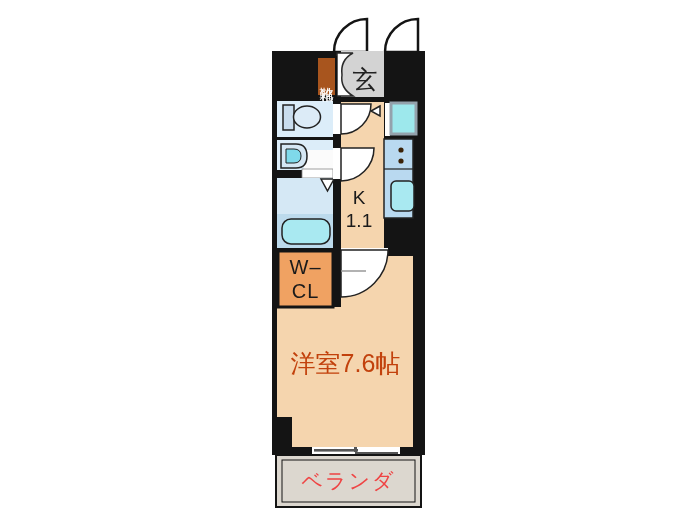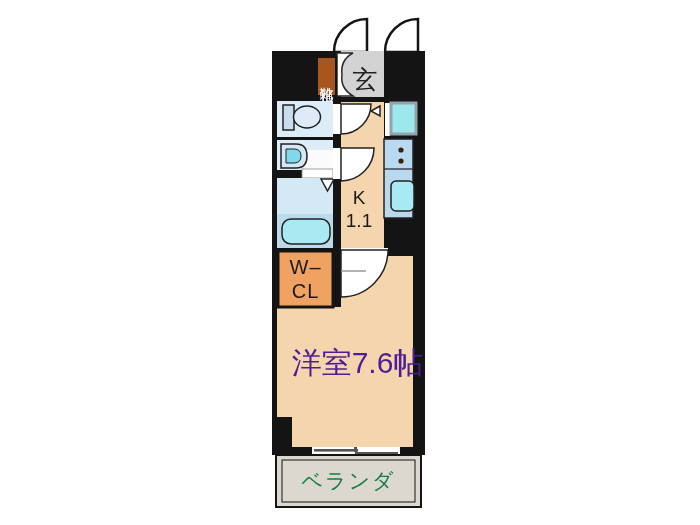--- a/index.html
+++ b/index.html
@@ -9,22 +9,22 @@
   .label{position:absolute;color:#111;display:flex;align-items:center;justify-content:center;
          text-align:center;pointer-events:none;}
   .entrance-label{left:350px;top:62px;width:30px;height:34px;font-size:25px;
         font-family:"DejaVu Serif", serif;color:#222;}
   .shoebox-label{left:317px;top:58px;width:19px;height:38px;font-size:14px;color:#ffffff;
         writing-mode:vertical-rl;text-orientation:upright;line-height:19px;letter-spacing:1px;}
   .kitchen-label{left:333px;top:184px;width:52px;height:50px;font-size:19px;
         flex-direction:column;line-height:23px;color:#1a1a1a;}
   .wcl-label{left:280px;top:255px;width:51px;height:48px;font-size:20px;
         flex-direction:column;line-height:24px;color:#1a1a1a;letter-spacing:1px;}
-  .room-label{left:277px;top:349px;width:137px;height:28px;font-size:30px;color:#4c1d95;margin-left:12px;}
-  .balcony-label{left:276px;top:466px;width:145px;height:30px;font-size:21px;color:#15803d;
+  .room-label{left:277px;top:349px;width:137px;height:28px;font-size:25px;color:#c2410c;}
+  .balcony-label{left:276px;top:466px;width:145px;height:30px;font-size:21px;color:#ef4444;
         letter-spacing:2px;text-align:right;}
 </style>
 </head>
 <body>
 
 <div id="stage">
   <svg id="plan-svg" width="700" height="525" viewBox="0 0 700 525">
 
     <path d="M367 52 L367 19 A33 33 0 0 0 334 52 Z" fill="#ffffff" stroke="#141414" stroke-width="2.5"></path>
     <path d="M418 52 L418 19 A33 33 0 0 0 385 52 Z" fill="#ffffff" stroke="#141414" stroke-width="2.5"></path>

